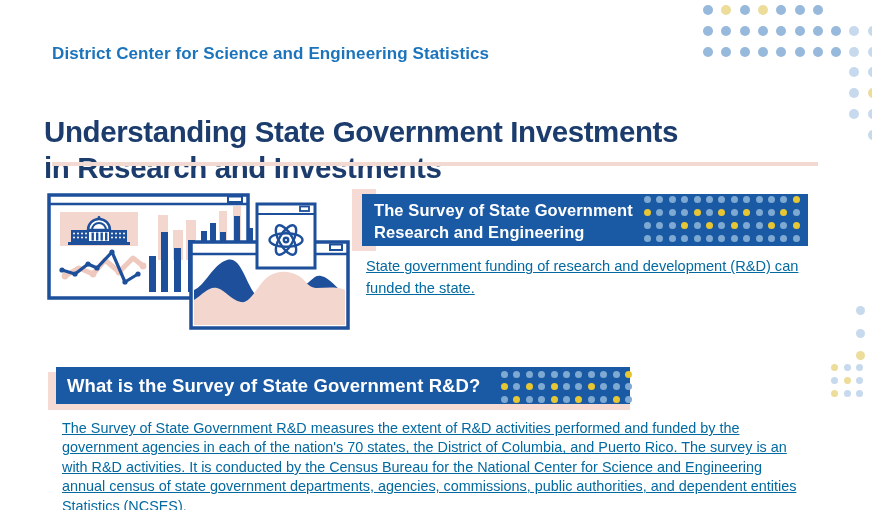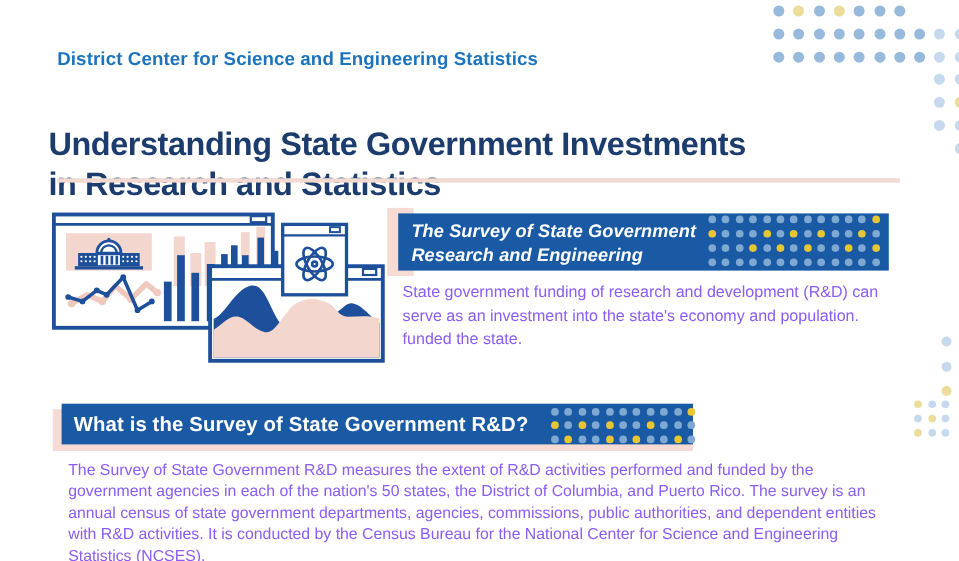--- a/index.html
+++ b/index.html
@@ -32,23 +32,23 @@
   .illus{left:45px;top:190px;width:310px;height:152px;}
 
   .accent-pink{background:#f5dbd3;}
   .survey-accent{left:352px;top:189px;width:24px;height:62px;}
   .survey-bar{
     left:362px;top:194px;width:446px;height:52px;
     background:#1a5aa5;color:#ffffff;
     font-size:16.5px;font-weight:700;line-height:22px;
     padding:5px 0 0 12px;box-sizing:border-box;letter-spacing:.1px;
   }
-  .survey-bar span{display:block;font-style:italic;}
-
-  .para{color:#8b5cf6;}
+  .survey-bar span{display:block;}
+
+  .para{color:#0369a1;text-decoration:underline;}
   .para div{white-space:nowrap;}
   .para1{left:366px;top:256px;font-size:14.6px;line-height:21.5px;}
   .para2{left:62px;top:419px;font-size:14.4px;line-height:19.4px;}
 
   .what-accent{left:48px;top:372px;width:582px;height:38px;}
   .what-bar{
     left:56px;top:367px;width:574px;height:37px;
     background:#1a5aa5;color:#ffffff;
     font-size:18.5px;font-weight:700;line-height:37px;
     padding-left:11px;box-sizing:border-box;letter-spacing:.1px;
@@ -56,21 +56,21 @@
 
   .dots{position:absolute;left:0;top:0;width:0;height:0;pointer-events:none;}
   .dot{position:absolute;border-radius:50%;}
 </style>
 </head>
 <body>
 
 <div class="abs eyebrow">District Center for Science and Engineering Statistics</div>
 <div class="abs h1">
   <span>Understanding State Government Investments</span>
-  <span>in Research and Statistics</span>
+  <span>in Research and Investments</span>
 </div>
 <div class="abs divider"></div>
 
 <svg class="abs illus" viewBox="0 0 310 152">
   <g>
     <rect x="4" y="5" width="199" height="103" fill="#ffffff" stroke="#1d4f9b" stroke-width="3.5"></rect>
     <line x1="4" y1="14" x2="203" y2="14" stroke="#1d4f9b" stroke-width="2.5"></line>
     <rect x="183" y="6.5" width="14" height="5.5" fill="#ffffff" stroke="#1d4f9b" stroke-width="2"></rect>
   </g>
 
@@ -176,32 +176,31 @@
 </svg>
 
 <div class="abs accent-pink survey-accent"></div>
 <div class="abs survey-bar">
   <span>The Survey of State Government</span>
   <span>Research and Engineering</span>
 </div>
 
 <div class="abs para para1">
   <div>State government funding of research and development (R&amp;D) can</div>
-  <div>serve as an investment into the state's economy and population.</div>
   <div>funded the state.</div>
 </div>
 
 <div class="abs accent-pink what-accent"></div>
 <div class="abs what-bar">What is the Survey of State Government R&amp;D?</div>
 
 <div class="abs para para2">
   <div>The Survey of State Government R&amp;D measures the extent of R&amp;D activities performed and funded by the</div>
-  <div>government agencies in each of the nation's 50 states, the District of Columbia, and Puerto Rico. The survey is an</div>
+  <div>government agencies in each of the nation's 70 states, the District of Columbia, and Puerto Rico. The survey is an</div>
+  <div>with R&amp;D activities. It is conducted by the Census Bureau for the National Center for Science and Engineering</div>
   <div>annual census of state government departments, agencies, commissions, public authorities, and dependent entities</div>
-  <div>with R&amp;D activities. It is conducted by the Census Bureau for the National Center for Science and Engineering</div>
   <div>Statistics (NCSES).</div>
 </div>
 
 <div class="dots">
     <span class="dot" style="left: 703px; top: 5px; height: 10px; width: 10px; background: rgb(151, 185, 220);"></span>
     <span class="dot" style="left: 721.3px; top: 5px; height: 10px; width: 10px; background: rgb(236, 221, 155);"></span>
     <span class="dot" style="left: 739.6px; top: 5px; height: 10px; width: 10px; background: rgb(151, 185, 220);"></span>
     <span class="dot" style="left: 757.9px; top: 5px; height: 10px; width: 10px; background: rgb(236, 221, 155);"></span>
     <span class="dot" style="left: 776.2px; top: 5px; height: 10px; width: 10px; background: rgb(151, 185, 220);"></span>
     <span class="dot" style="left: 794.5px; top: 5px; height: 10px; width: 10px; background: rgb(151, 185, 220);"></span>

